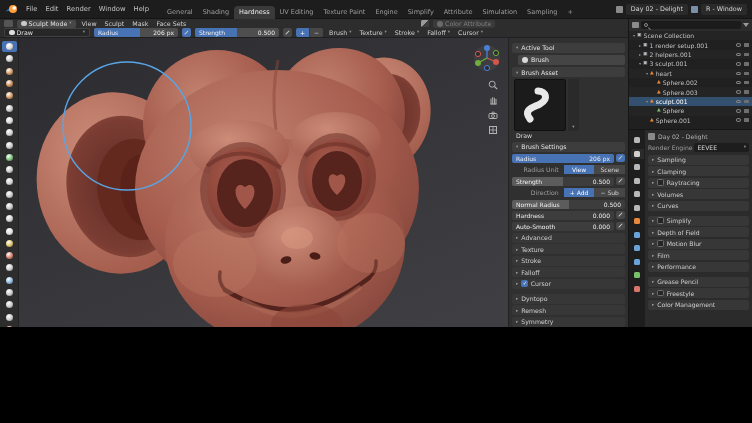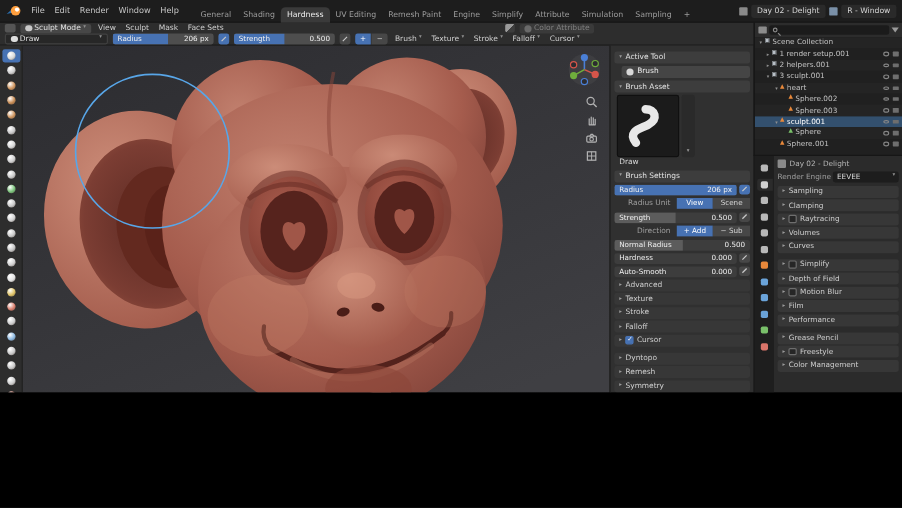--- a/index.html
+++ b/index.html
@@ -143,21 +143,21 @@
         </svg>
       </span>
     <nav class="appmenus">
       <span class="amenu">File</span><span class="amenu">Edit</span><span class="amenu">Render</span><span class="amenu">Window</span><span class="amenu">Help</span>
     </nav>
     <nav class="wstabs">
       <span class="ws">General</span>
         <span class="ws">Shading</span>
         <span class="ws active">Hardness</span>
         <span class="ws">UV Editing</span>
-        <span class="ws">Remesh Paint</span>
+        <span class="ws">Texture Paint</span>
         <span class="ws">Engine</span>
         <span class="ws">Simplify</span>
         <span class="ws">Attribute</span>
         <span class="ws">Simulation</span>
         <span class="ws">Sampling</span>
         <span class="ws">+</span>
     </nav>
     <div class="topright">
       <span class="tic"></span>
       <span class="tval">Day 02 - Delight</span>

